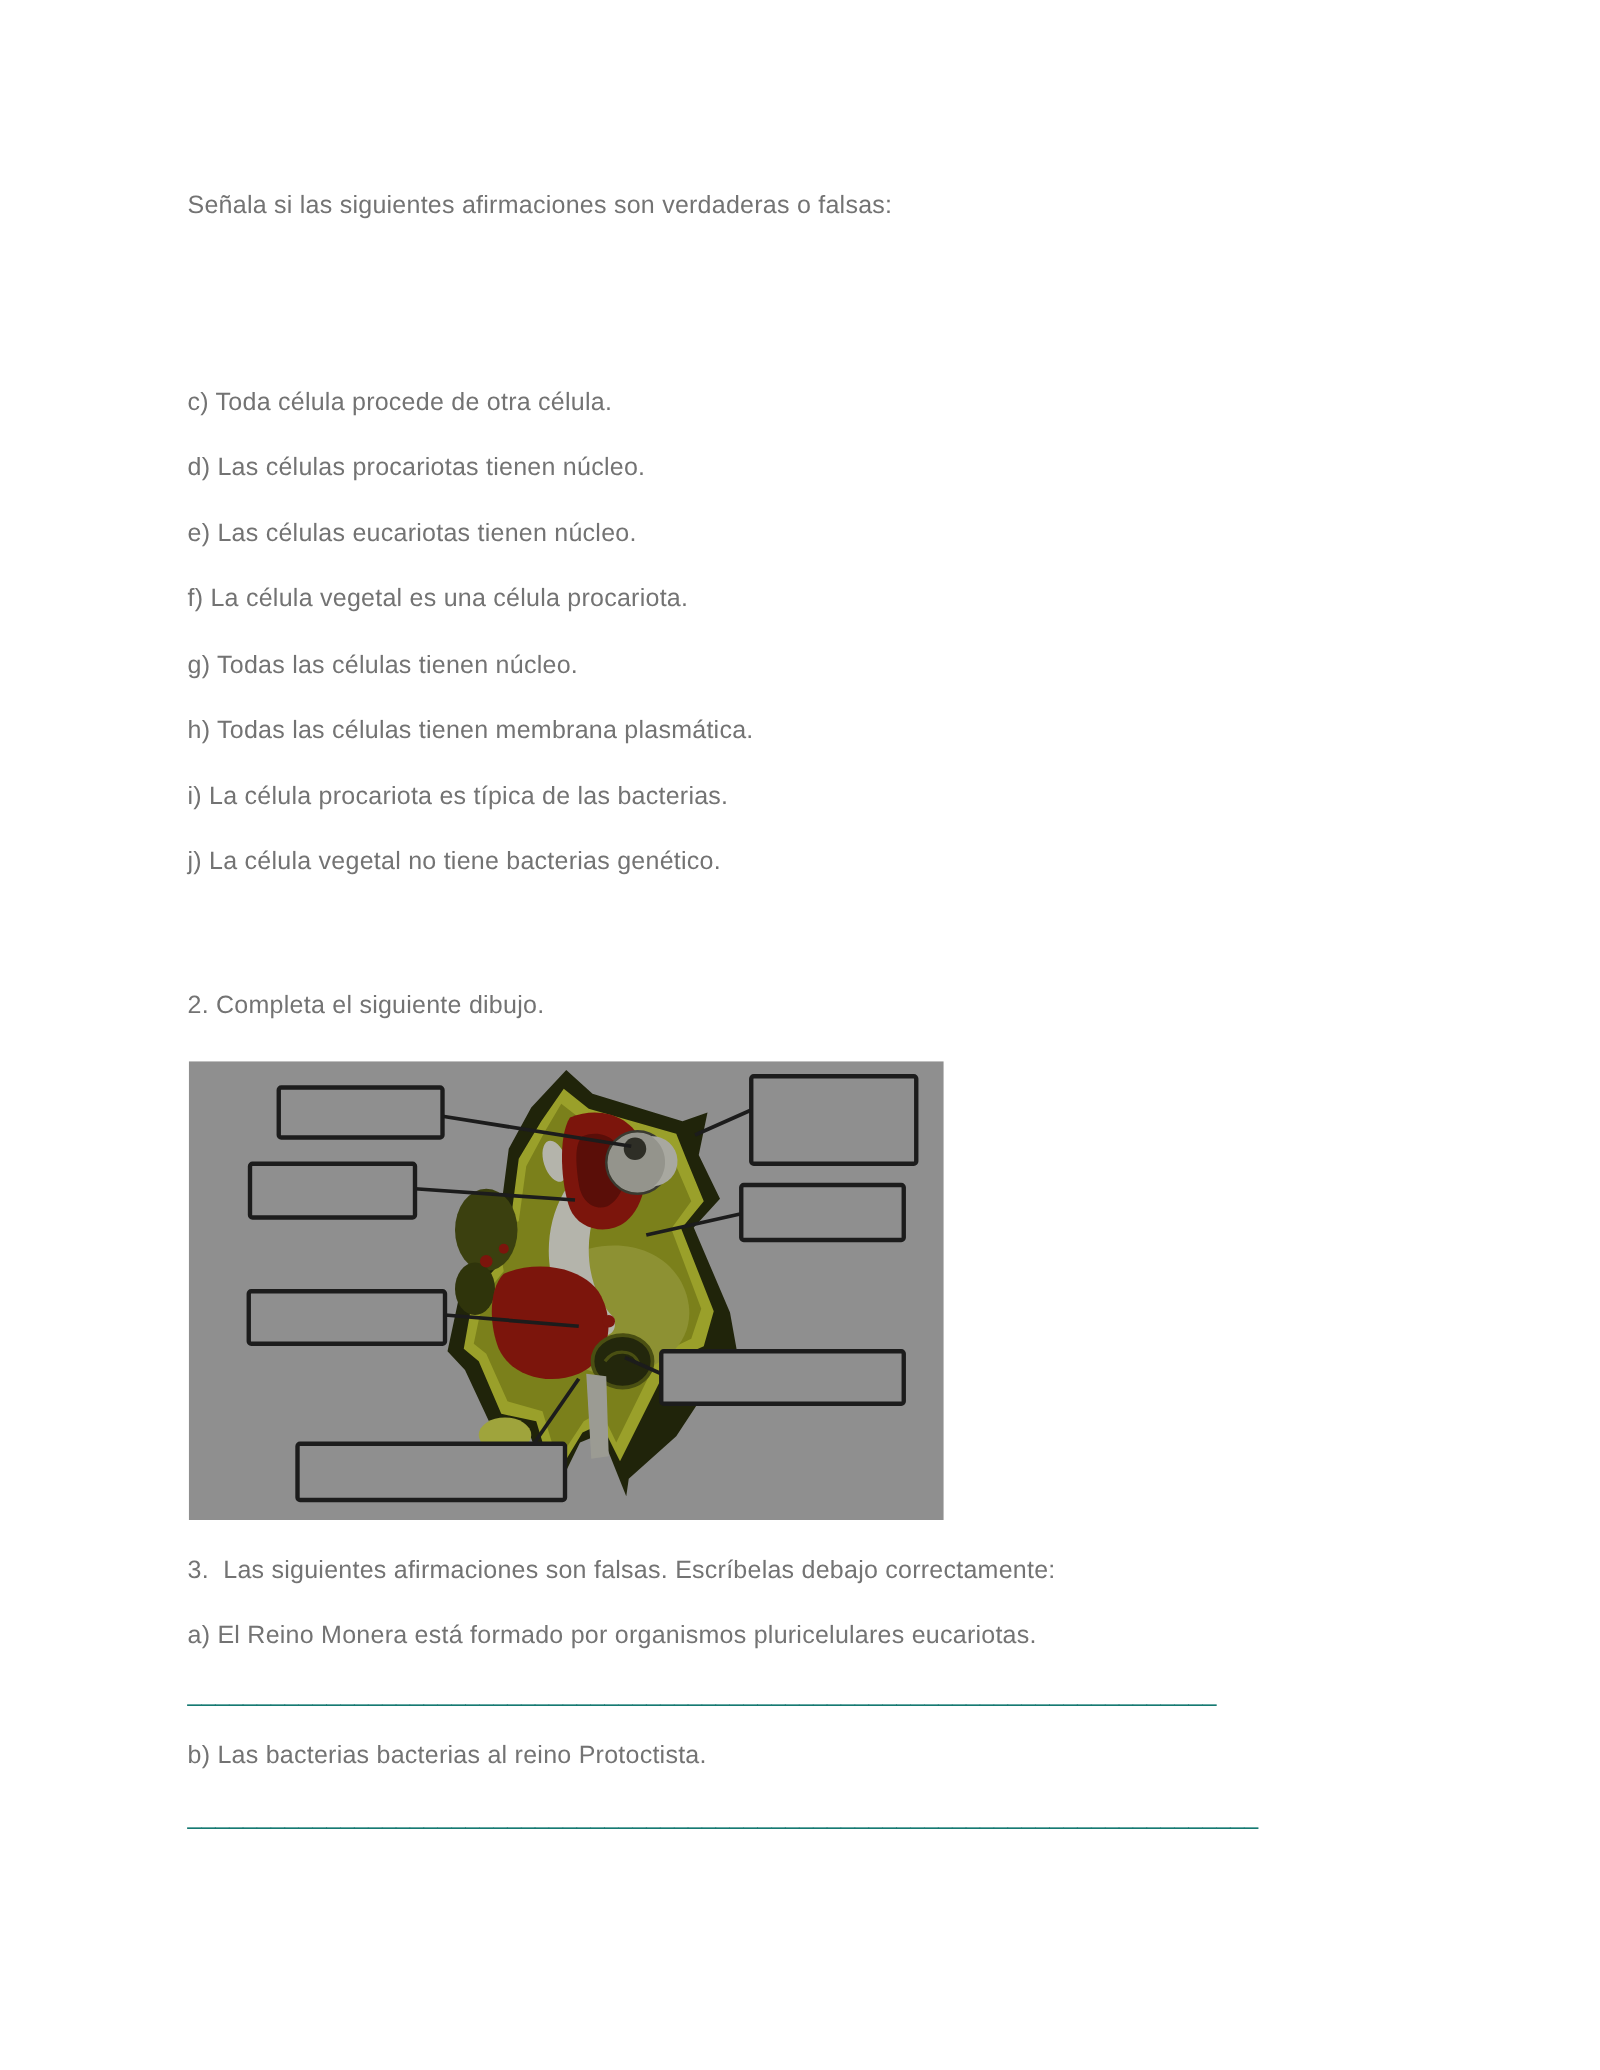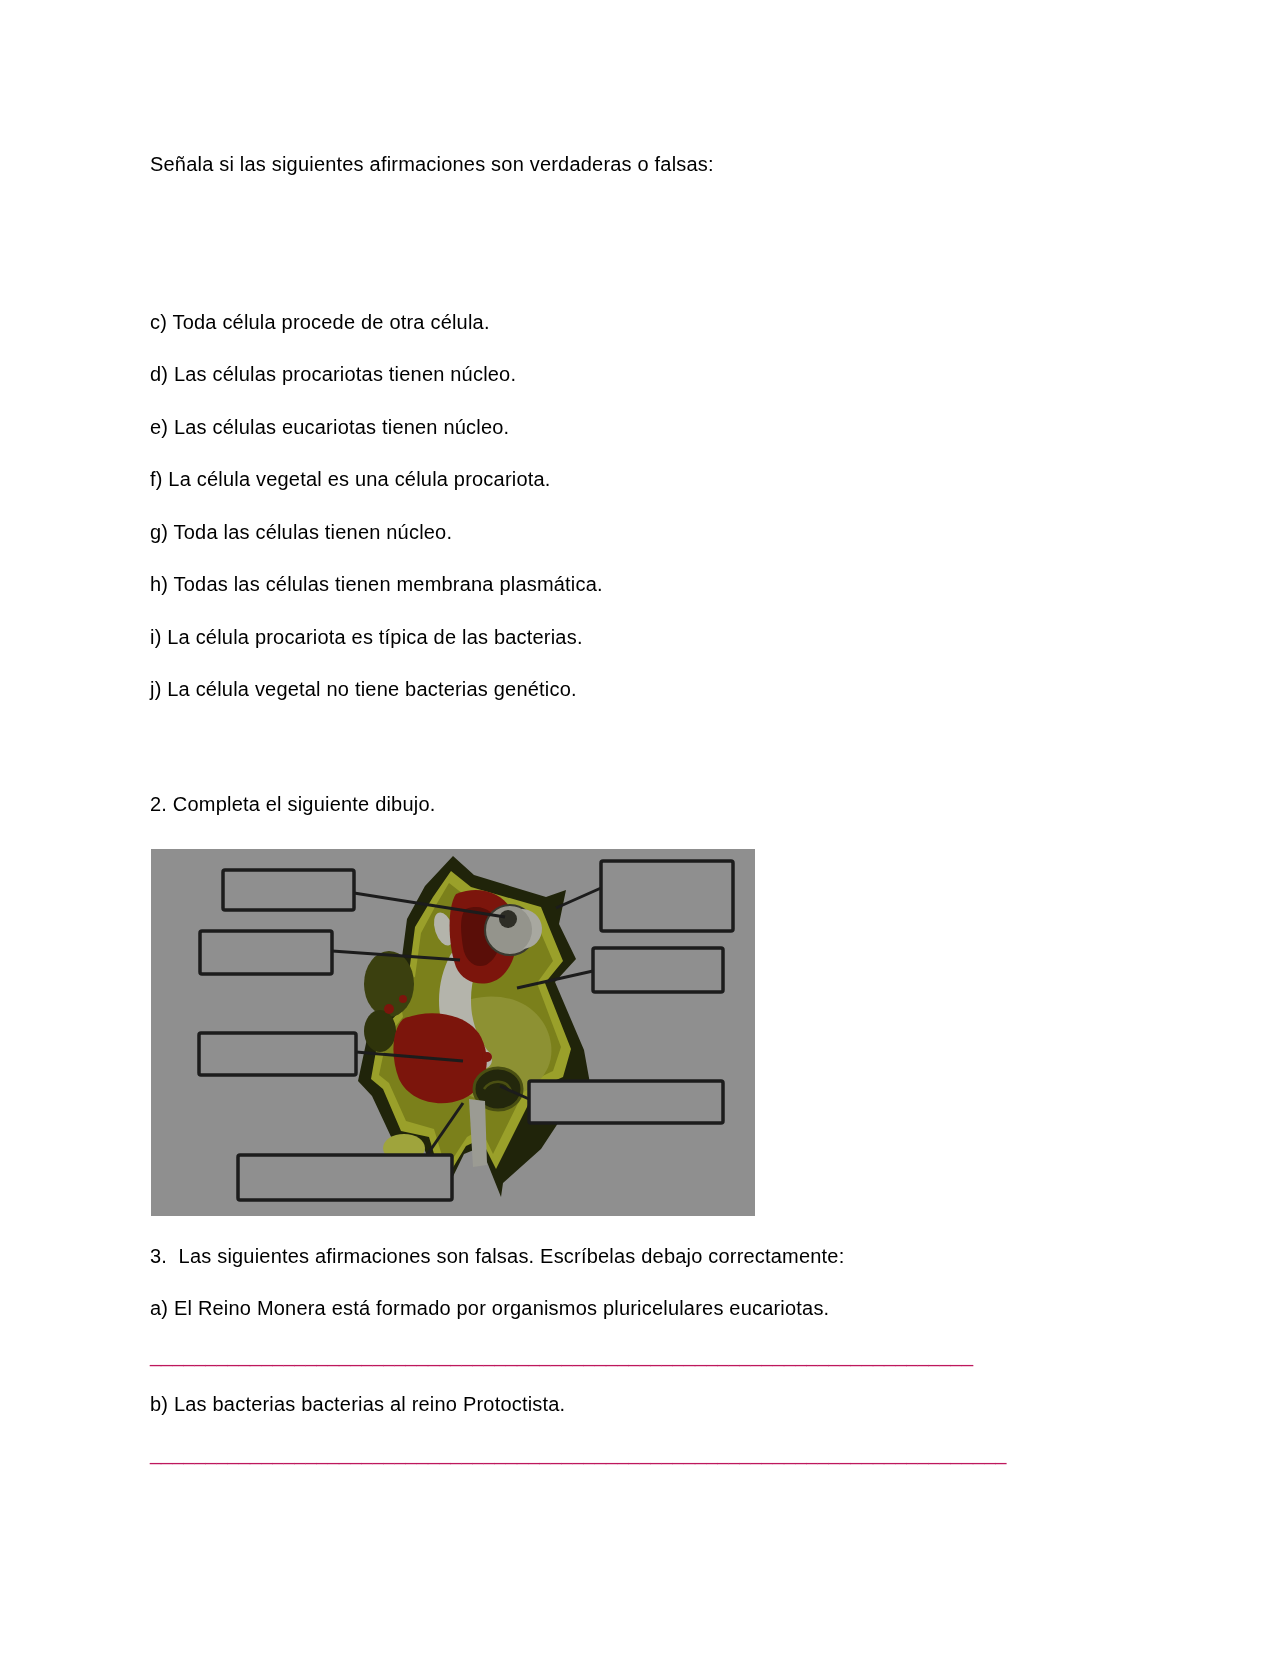--- a/index.html
+++ b/index.html
@@ -2,38 +2,38 @@
 <html><head>
 <meta charset="utf-8">
 <style>
   html,body { margin:0; padding:0; background:#ffffff; }
   .page {
     position:relative; width:1280px; height:1656px; background:#ffffff;
     font-family:"Liberation Sans", sans-serif; overflow:hidden;
   }
   .textline {
     position:absolute; left:150px; margin:0;
-    font-size:20px; line-height:26px; color:#000000;
+    font-size:20px; line-height:26px; color:#737373;
     white-space:pre; letter-spacing:0.2px;
   }
-  .answerline { letter-spacing:0; color:#be185d; }
+  .answerline { letter-spacing:0; color:#0f766e; }
   .diagram-wrap { position:absolute; left:151px; top:849px; width:604px; height:367px; }
   svg { display:block; }
 </style>
 </head>
 <body>
 
 <div class="page">
 
   <p class="textline" style="top:151px">Señala si las siguientes afirmaciones son verdaderas o falsas:</p>
   <p class="textline" style="top:309px">c) Toda célula procede de otra célula.</p>
   <p class="textline" style="top:361px">d) Las células procariotas tienen núcleo.</p>
   <p class="textline" style="top:414px">e) Las células eucariotas tienen núcleo.</p>
   <p class="textline" style="top:466px">f) La célula vegetal es una célula procariota.</p>
-  <p class="textline" style="top:519px">g) Toda las células tienen núcleo.</p>
+  <p class="textline" style="top:519px">g) Todas las células tienen núcleo.</p>
   <p class="textline" style="top:571px">h) Todas las células tienen membrana plasmática.</p>
   <p class="textline" style="top:624px">i) La célula procariota es típica de las bacterias.</p>
   <p class="textline" style="top:676px">j) La célula vegetal no tiene bacterias genético.</p>
 
   <p class="textline" style="top:791px">2. Completa el siguiente dibujo.</p>
 
   <div class="diagram-wrap">
     <svg width="604" height="367" viewBox="0 0 604 367">
 
       <rect x="0" y="0" width="604" height="367" fill="#8f8f8f"></rect>

